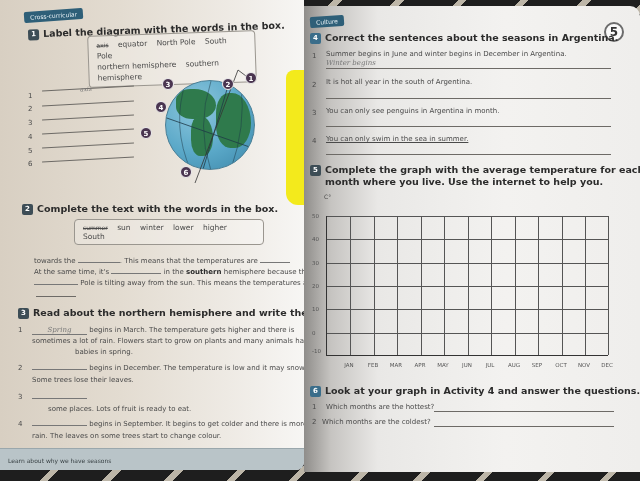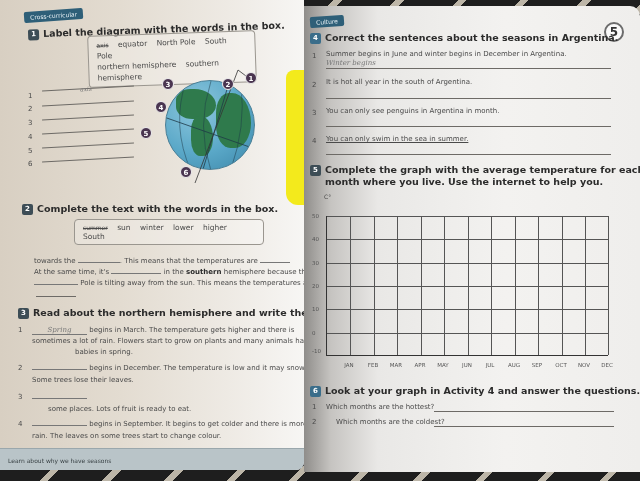--- a/index.html
+++ b/index.html
@@ -245,16 +245,16 @@
     <div class="xlab" style="left:281px;">DEC</div>
   </div>
 
   <div class="h" style="left:6px;top:379px;">
     <span class="num-badge teal">6</span><span>Look at your graph in Activity 4 and answer the questions.</span>
   </div>
   <div class="t" style="left:8px;top:397px;">1</div>
   <div class="t" style="left:22px;top:397px;">Which months are the hottest?</div>
   <div class="line" style="left:130px;top:405px;width:180px;"></div>
   <div class="t" style="left:8px;top:412px;">2</div>
-  <div class="t" style="left:32px;top:412px;text-align:right;">Which months are the coldest?</div>
+  <div class="t" style="left:18px;top:412px;text-align:right;">Which months are the coldest?</div>
   <div class="line" style="left:130px;top:420px;width:180px;"></div>
 
 </div>
 
 </body></html>

